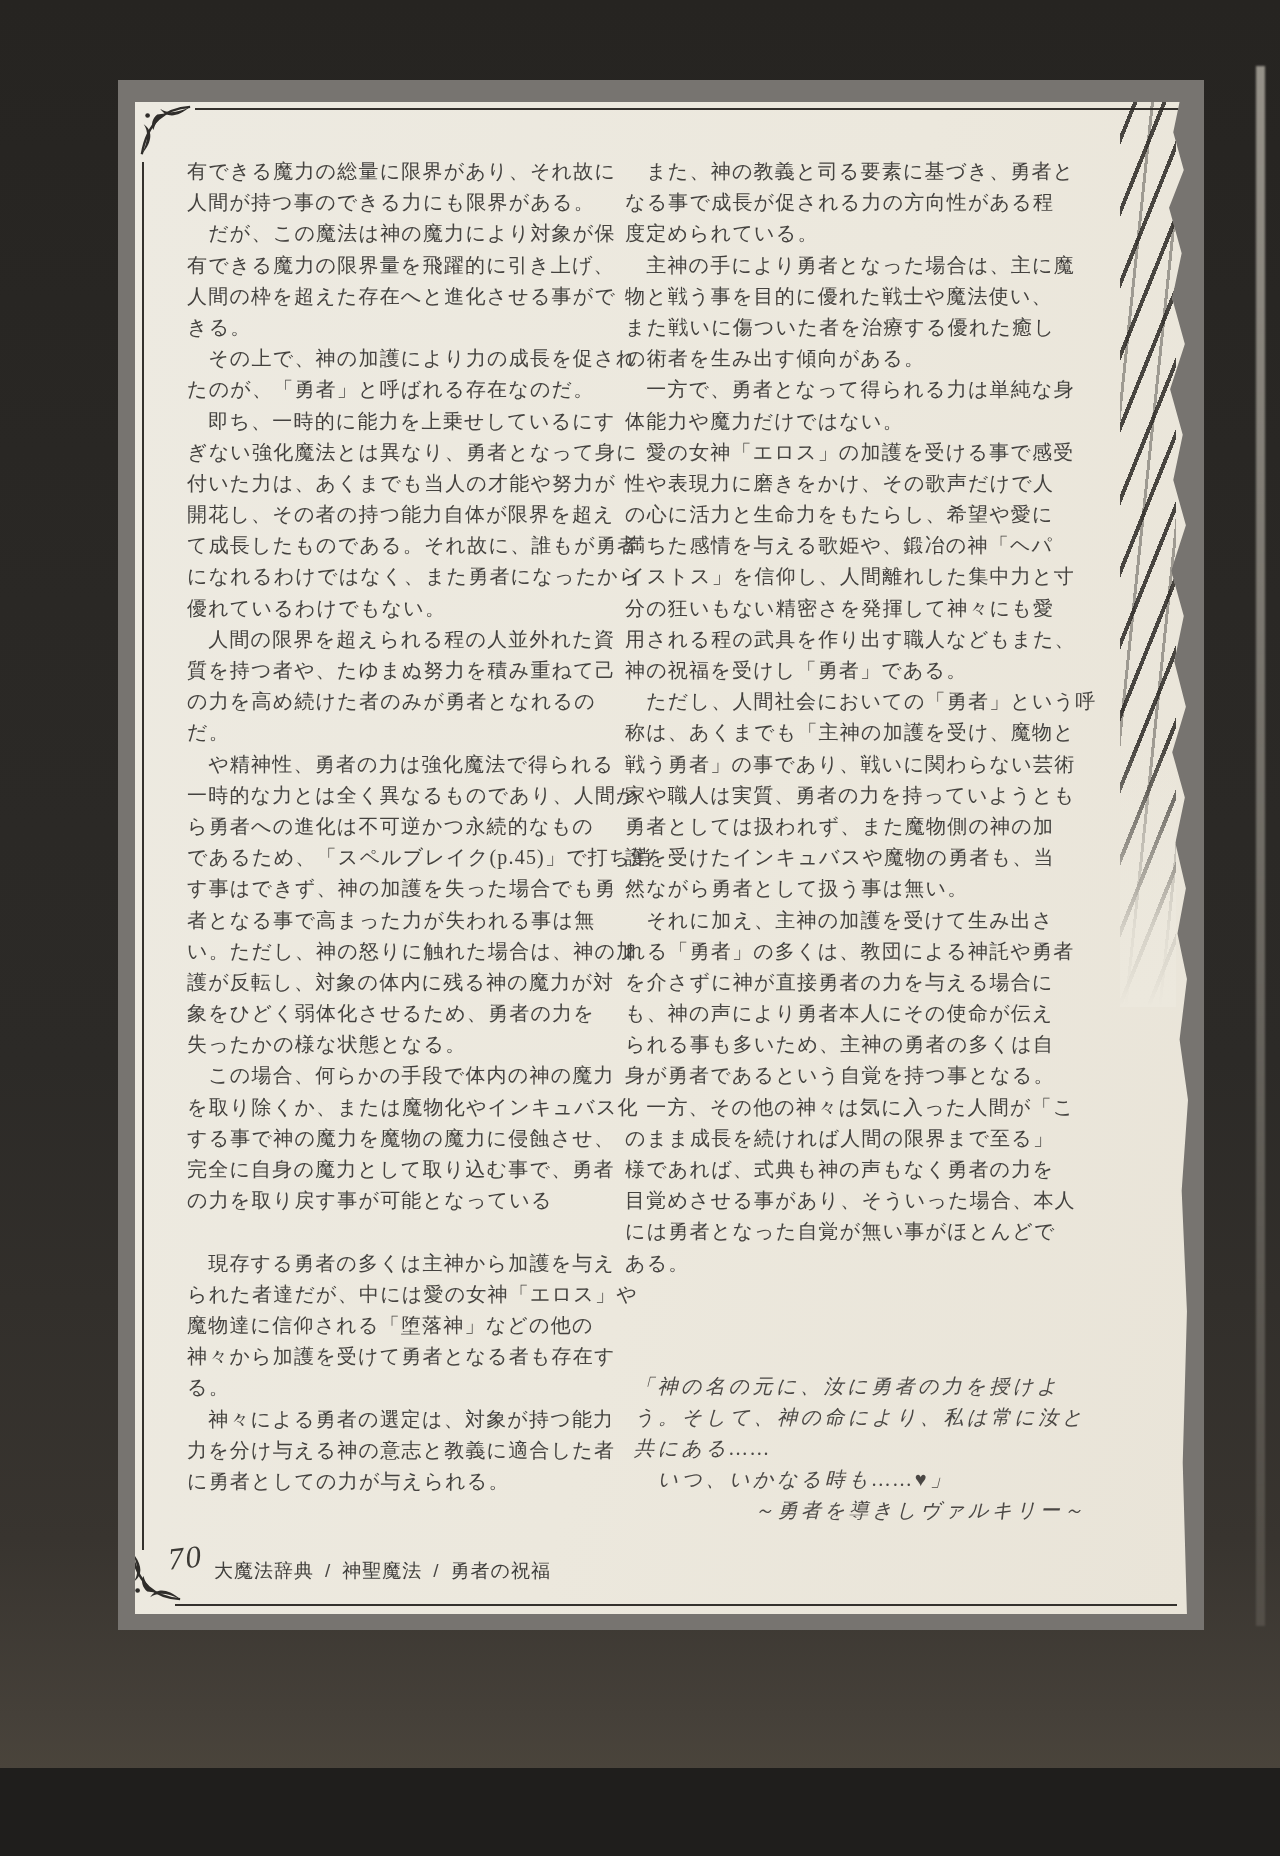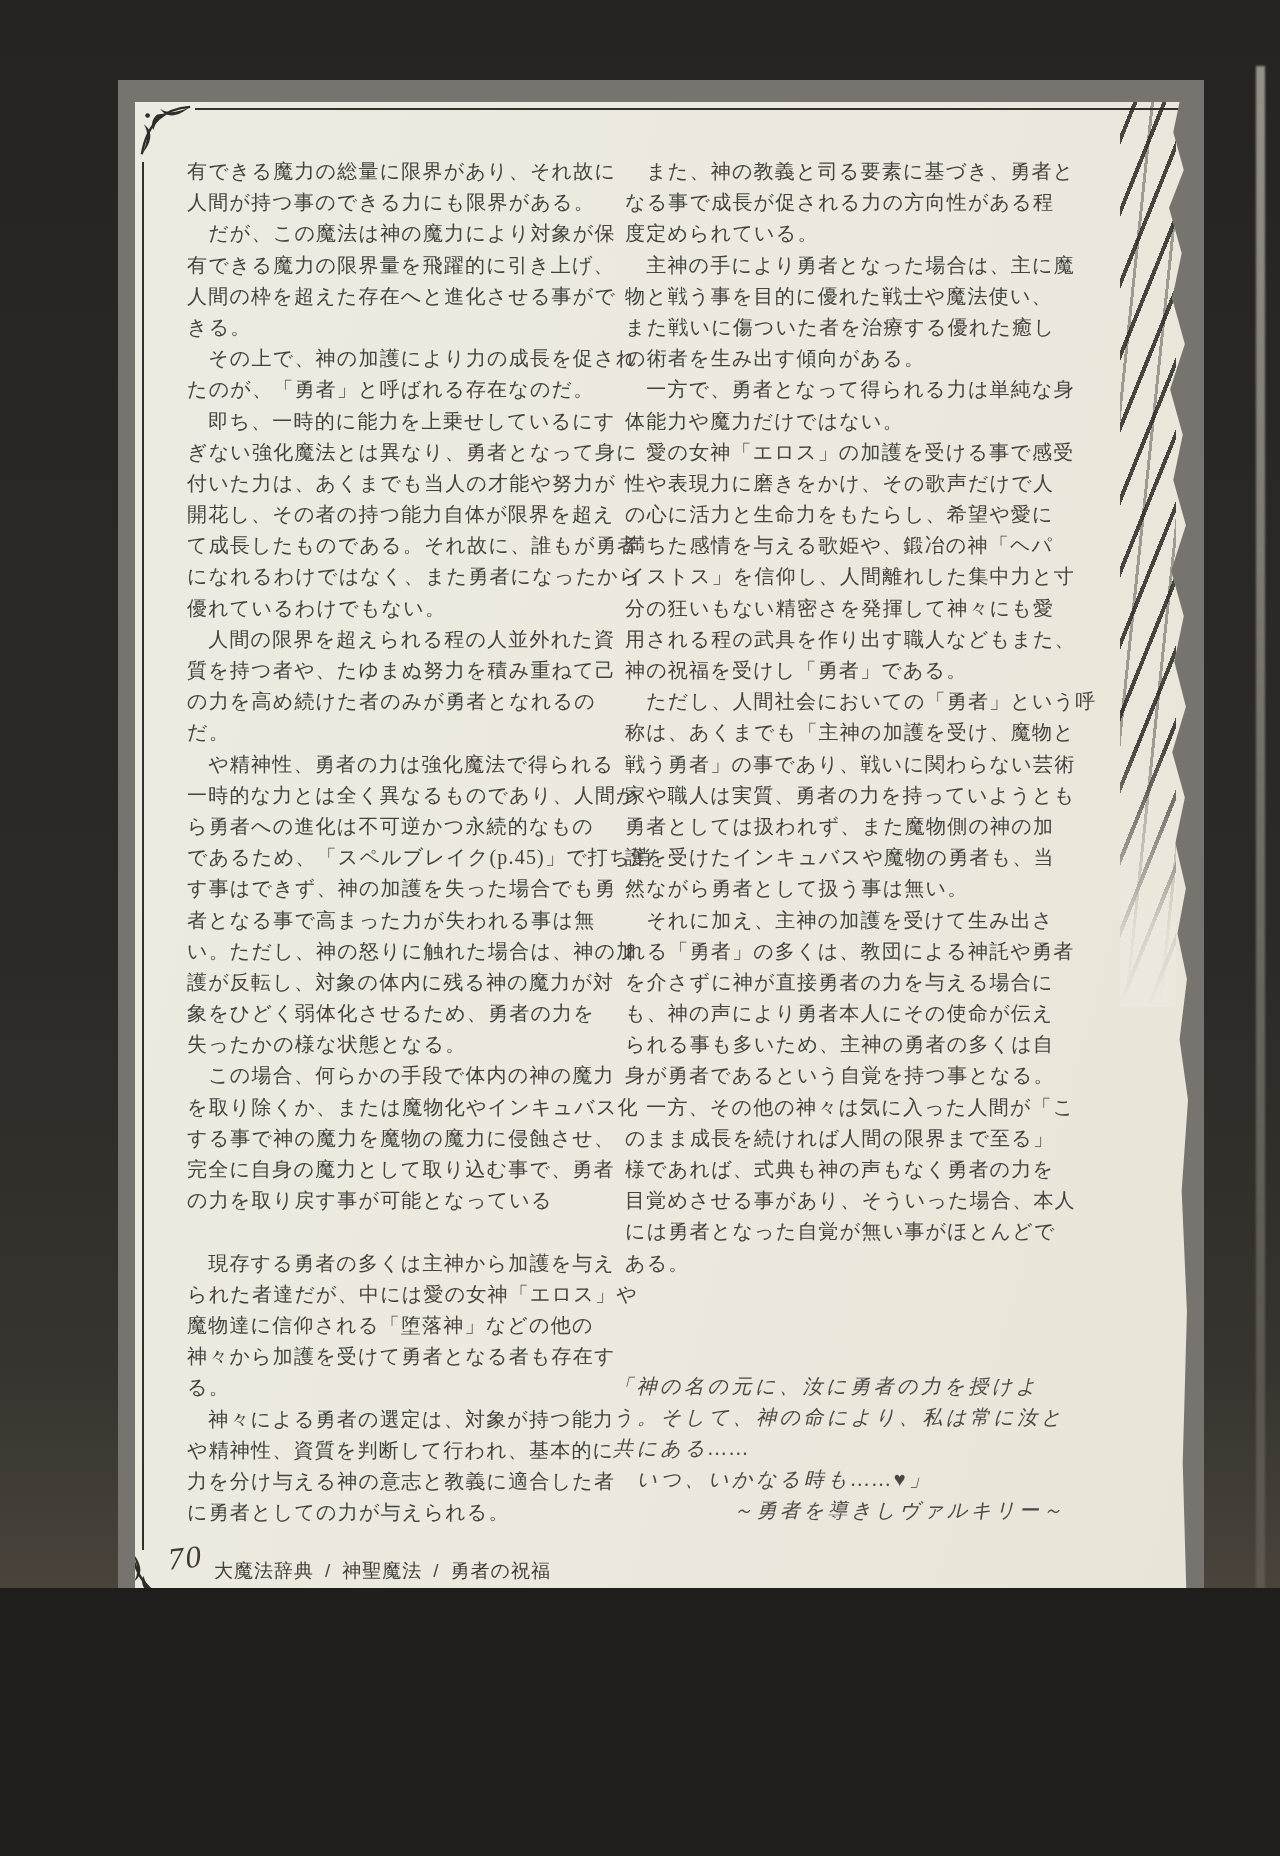--- a/index.html
+++ b/index.html
@@ -1,17 +1,17 @@
 <!DOCTYPE html>
 <html style="--page: #ece8dd; --ink: #44423f; --background: #2b2927; --frame: #34312d;"><head>
 <meta charset="utf-8">
 <style>
   html,body{margin:0;padding:0;background:#1f1e1c;}
   .canvas{
-    position:relative;width:1280px;height:1588px;overflow:hidden;
+    position:relative;width:1280px;height:1768px;overflow:hidden;
     background:linear-gradient(180deg,#262421 0%,#2a2825 34%,#2c2a27 60%,#38342f 87%,#454039 97%,#4a443b 100%);
     font-family:"Liberation Serif","DejaVu Serif",serif;
   }
   .page-shadow{
     position:absolute;left:118px;top:80px;width:1086px;height:1550px;
     background:#777470;
   }
   .page{
     position:absolute;left:135px;top:102px;width:1053px;height:1512px;
     background:linear-gradient(105deg,#edeae1 0%,#ece8dd 55%,#e9e4d8 100%);
@@ -32,21 +32,21 @@
   }
   .hatch-fade{
     position:absolute;left:985px;top:640px;width:56px;height:265px;
     background:linear-gradient(180deg,rgba(236,232,221,0) 0%,rgba(236,232,221,.85) 70%,#ece8dd 100%);
   }
   .col{position:absolute;color:var(--ink,#44423f);font-size:20px;letter-spacing:1.2px;}
   .col-left{left:52px;top:54px;}
   .col-right{left:490px;top:54px;}
   .tl{height:31.2px;line-height:31.2px;white-space:pre;}
   .quote{
-    position:absolute;left:478px;top:1269px;color:#4a4744;
+    position:absolute;left:499px;top:1269px;color:#4a4744;
     font-style:italic;font-size:20px;letter-spacing:3.5px;
   }
   .quote .tl{height:31px;line-height:31px;}
   .quote-attribution{
     height:31px;line-height:31px;white-space:pre;margin-left:120px;
   }
   .page-number{
     position:absolute;left:33px;top:1438px;
     font-style:italic;font-size:31px;color:#3c3a36;
     transform:rotate(-6deg);letter-spacing:2px;
@@ -130,21 +130,20 @@
         <div class="tl">する事で神の魔力を魔物の魔力に侵蝕させ、</div>
         <div class="tl">完全に自身の魔力として取り込む事で、勇者</div>
         <div class="tl">の力を取り戻す事が可能となっている</div>
         <div class="tl">&nbsp;</div>
         <div class="tl">　現存する勇者の多くは主神から加護を与え</div>
         <div class="tl">られた者達だが、中には愛の女神「エロス」や</div>
         <div class="tl">魔物達に信仰される「堕落神」などの他の</div>
         <div class="tl">神々から加護を受けて勇者となる者も存在す</div>
         <div class="tl">る。</div>
         <div class="tl">　神々による勇者の選定は、対象が持つ能力</div>
-        <div class="tl">や精神性、資質を判断して行われ、基本的に</div>
         <div class="tl">力を分け与える神の意志と教義に適合した者</div>
         <div class="tl">に勇者としての力が与えられる。</div>
       </div>
 
     <div class="col col-right">
         <div class="tl">　また、神の教義と司る要素に基づき、勇者と</div>
         <div class="tl">なる事で成長が促される力の方向性がある程</div>
         <div class="tl">度定められている。</div>
         <div class="tl">　主神の手により勇者となった場合は、主に魔</div>
         <div class="tl">物と戦う事を目的に優れた戦士や魔法使い、</div>

